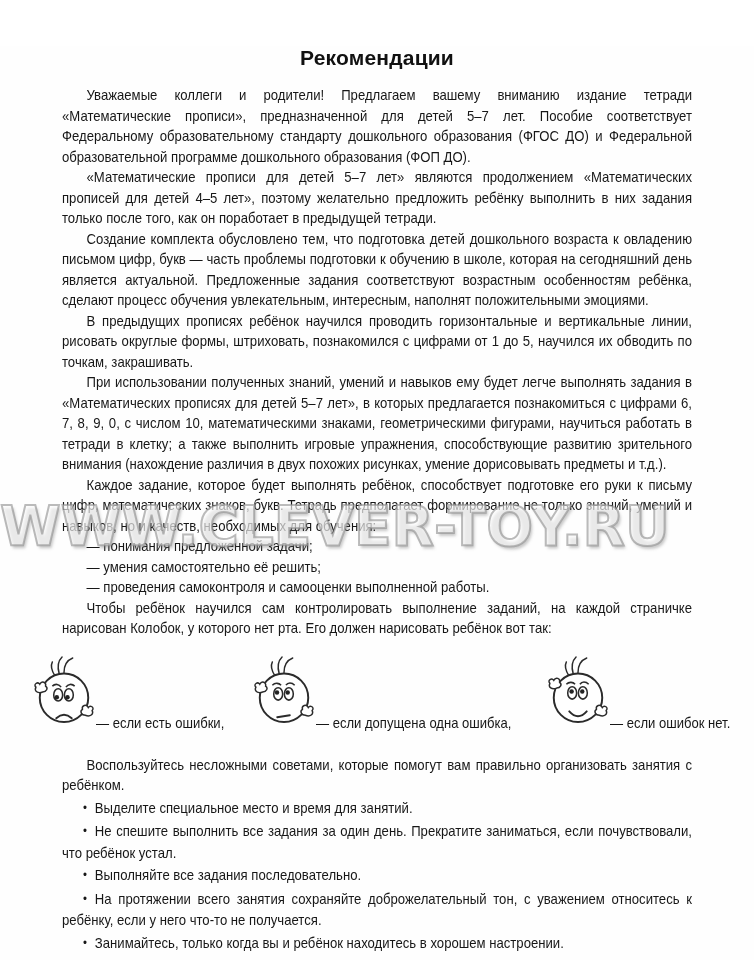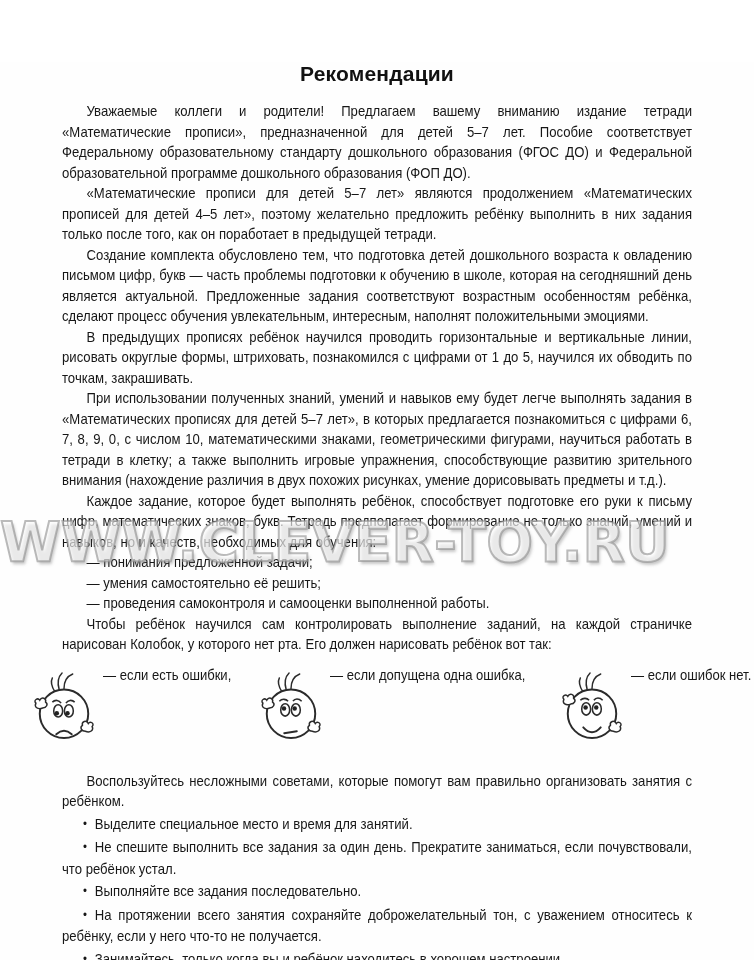--- a/index.html
+++ b/index.html
@@ -12,21 +12,21 @@
     position: relative;
     font-family: "Liberation Sans", sans-serif;
     color: #161616;
   }
   .page {
     position: relative;
     width: 754px; height: 960px;
     background: #fefefe;
   }
   .title {
-    margin: 62px 0 15px 0;
+    margin: 46px 0 15px 0;
     text-align: center;
     font-size: 21px;
     font-weight: 700;
     letter-spacing: 0.2px;
     color: #111;
   }
   
   .cond {
     width: 720px;
     margin-left: 62px;
@@ -44,21 +44,21 @@
   .bmark { margin-right: 9px; font-size: 13px; position: relative; top: -1px; }
   .faces-row {
     display: flex;
     align-items: center;
     margin: 12px 0 24px 0;
     padding-left: 32px;
     gap: 13px;
     font-size: 14.5px;
     white-space: nowrap;
   }
-  .face-group { display: flex; align-items: flex-start; gap: 7px; }
+  .face-group { display: flex; align-items: flex-end; }
   .face-caption {
     display: inline-block;
     transform: scaleX(0.9);
     transform-origin: 0 50%;
     color: #171717;
   }
   .face-svg { flex: 0 0 auto; }
   .watermark {
     position: absolute;
     top: 448px; left: 0;

